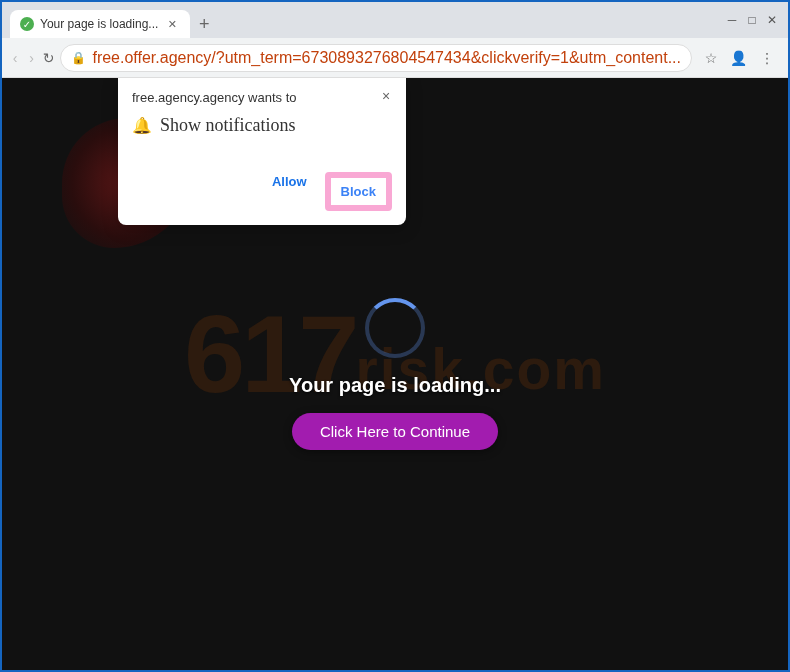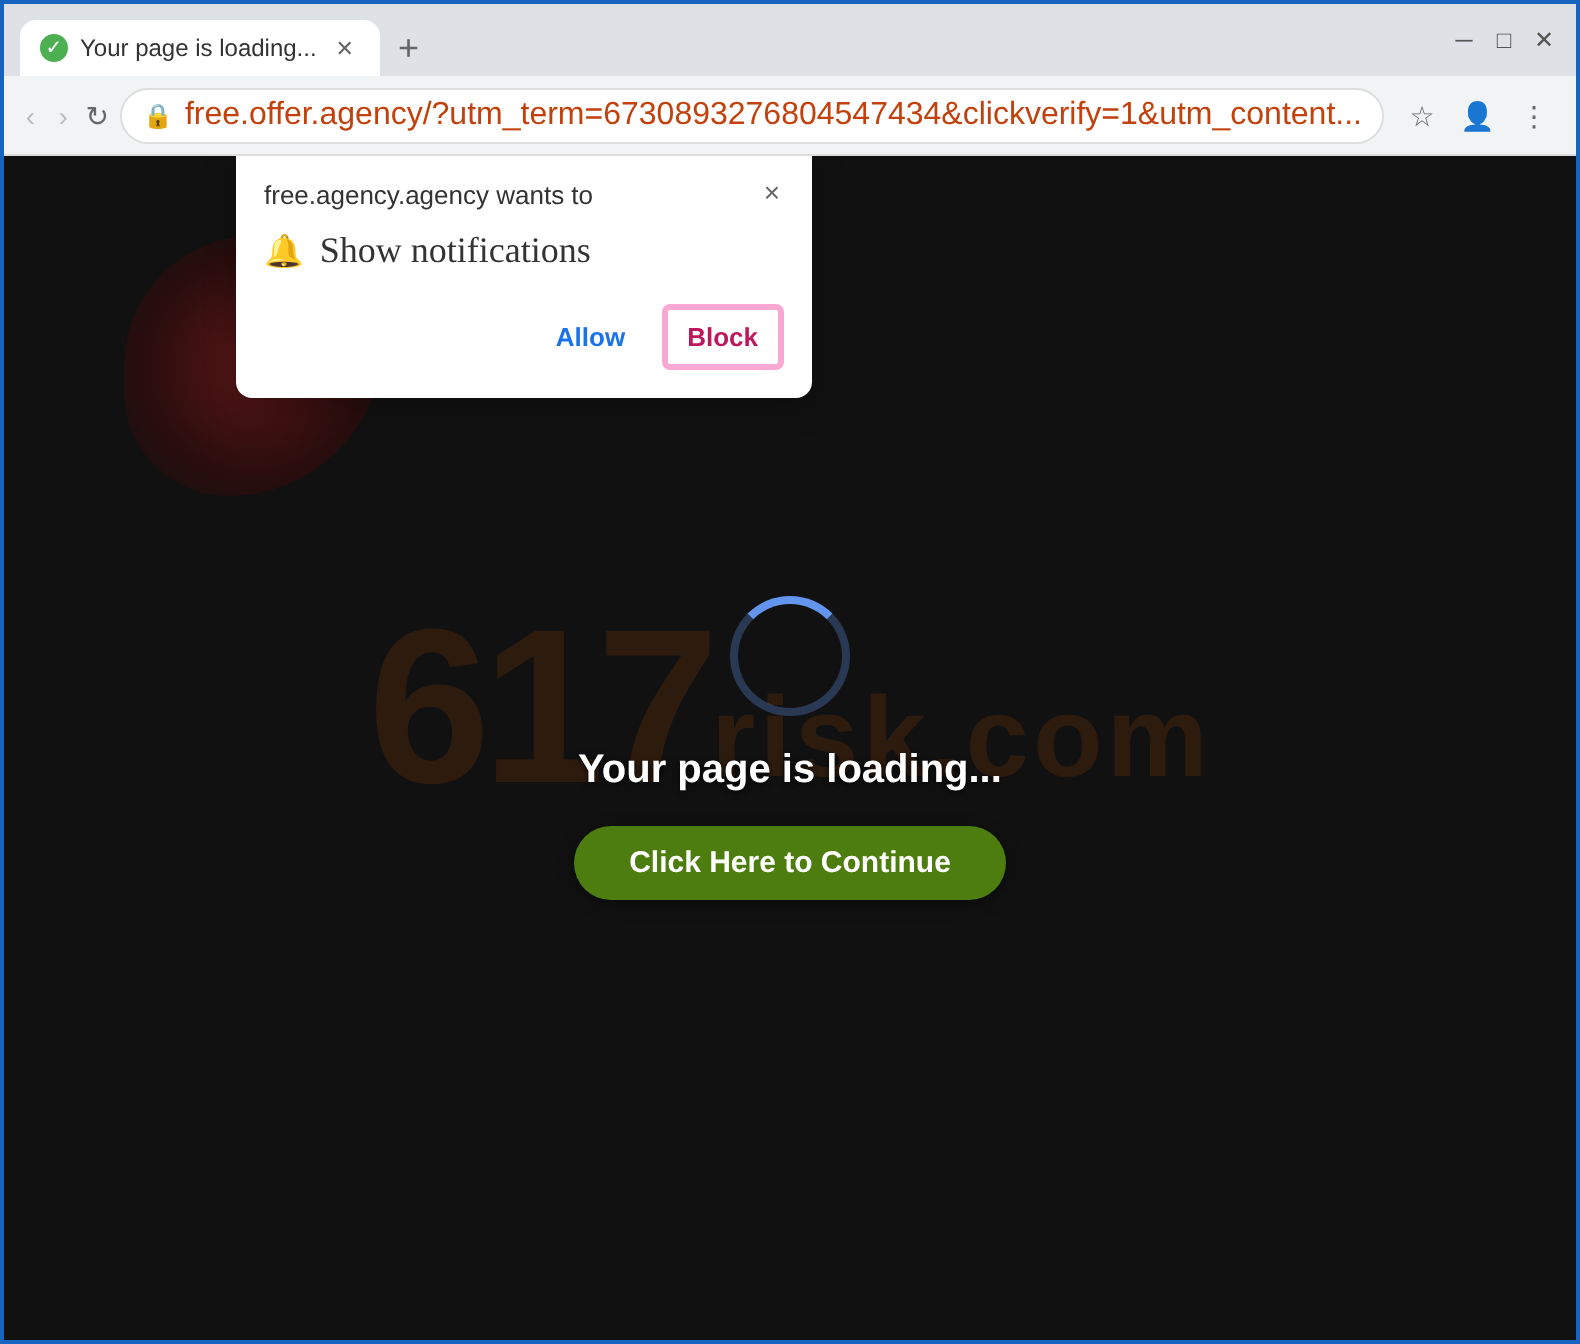--- a/index.html
+++ b/index.html
@@ -263,27 +263,27 @@
     }
 
     .loading-text {
       color: #fff;
       font-size: 20px;
       font-weight: bold;
       text-shadow: 0 1px 3px rgba(0,0,0,0.8);
     }
 
     .continue-btn {
-      background: #4d7c0f;
+      background: #a21caf;
       color: #fff;
       border: none;
       border-radius: 24px;
       padding: 10px 28px;
       font-size: 15px;
-      font-weight: 700;
+      font-weight: 400;
       cursor: pointer;
       box-shadow: 0 2px 8px rgba(0,0,0,0.4);
     }
 
     
     .notification-popup {
       position: absolute;
       top: 0;
       left: 116px;
       width: 288px;
@@ -344,28 +344,29 @@
       background: none;
       border: none;
       font-size: 13px;
       font-weight: 700;
       cursor: pointer;
       padding: 6px 10px;
       border-radius: 4px;
     }
 
     .btn-block {
-      color: #be185d;
+      color: #3b82f6;
       background: none;
-      border: 3px solid #f9a8d4;
+      border: 6px solid #f9a8d4;
       font-size: 13px;
       font-weight: 600;
       cursor: pointer;
       padding: 6px 10px;
       border-radius: 4px;
+      margin-top: 20px;
     }
   </style>
 </head>
 <body>
 
 <div class="browser-window">
 
   <div class="title-bar">
     <div class="tab-bar">
       <div class="tab-active">

